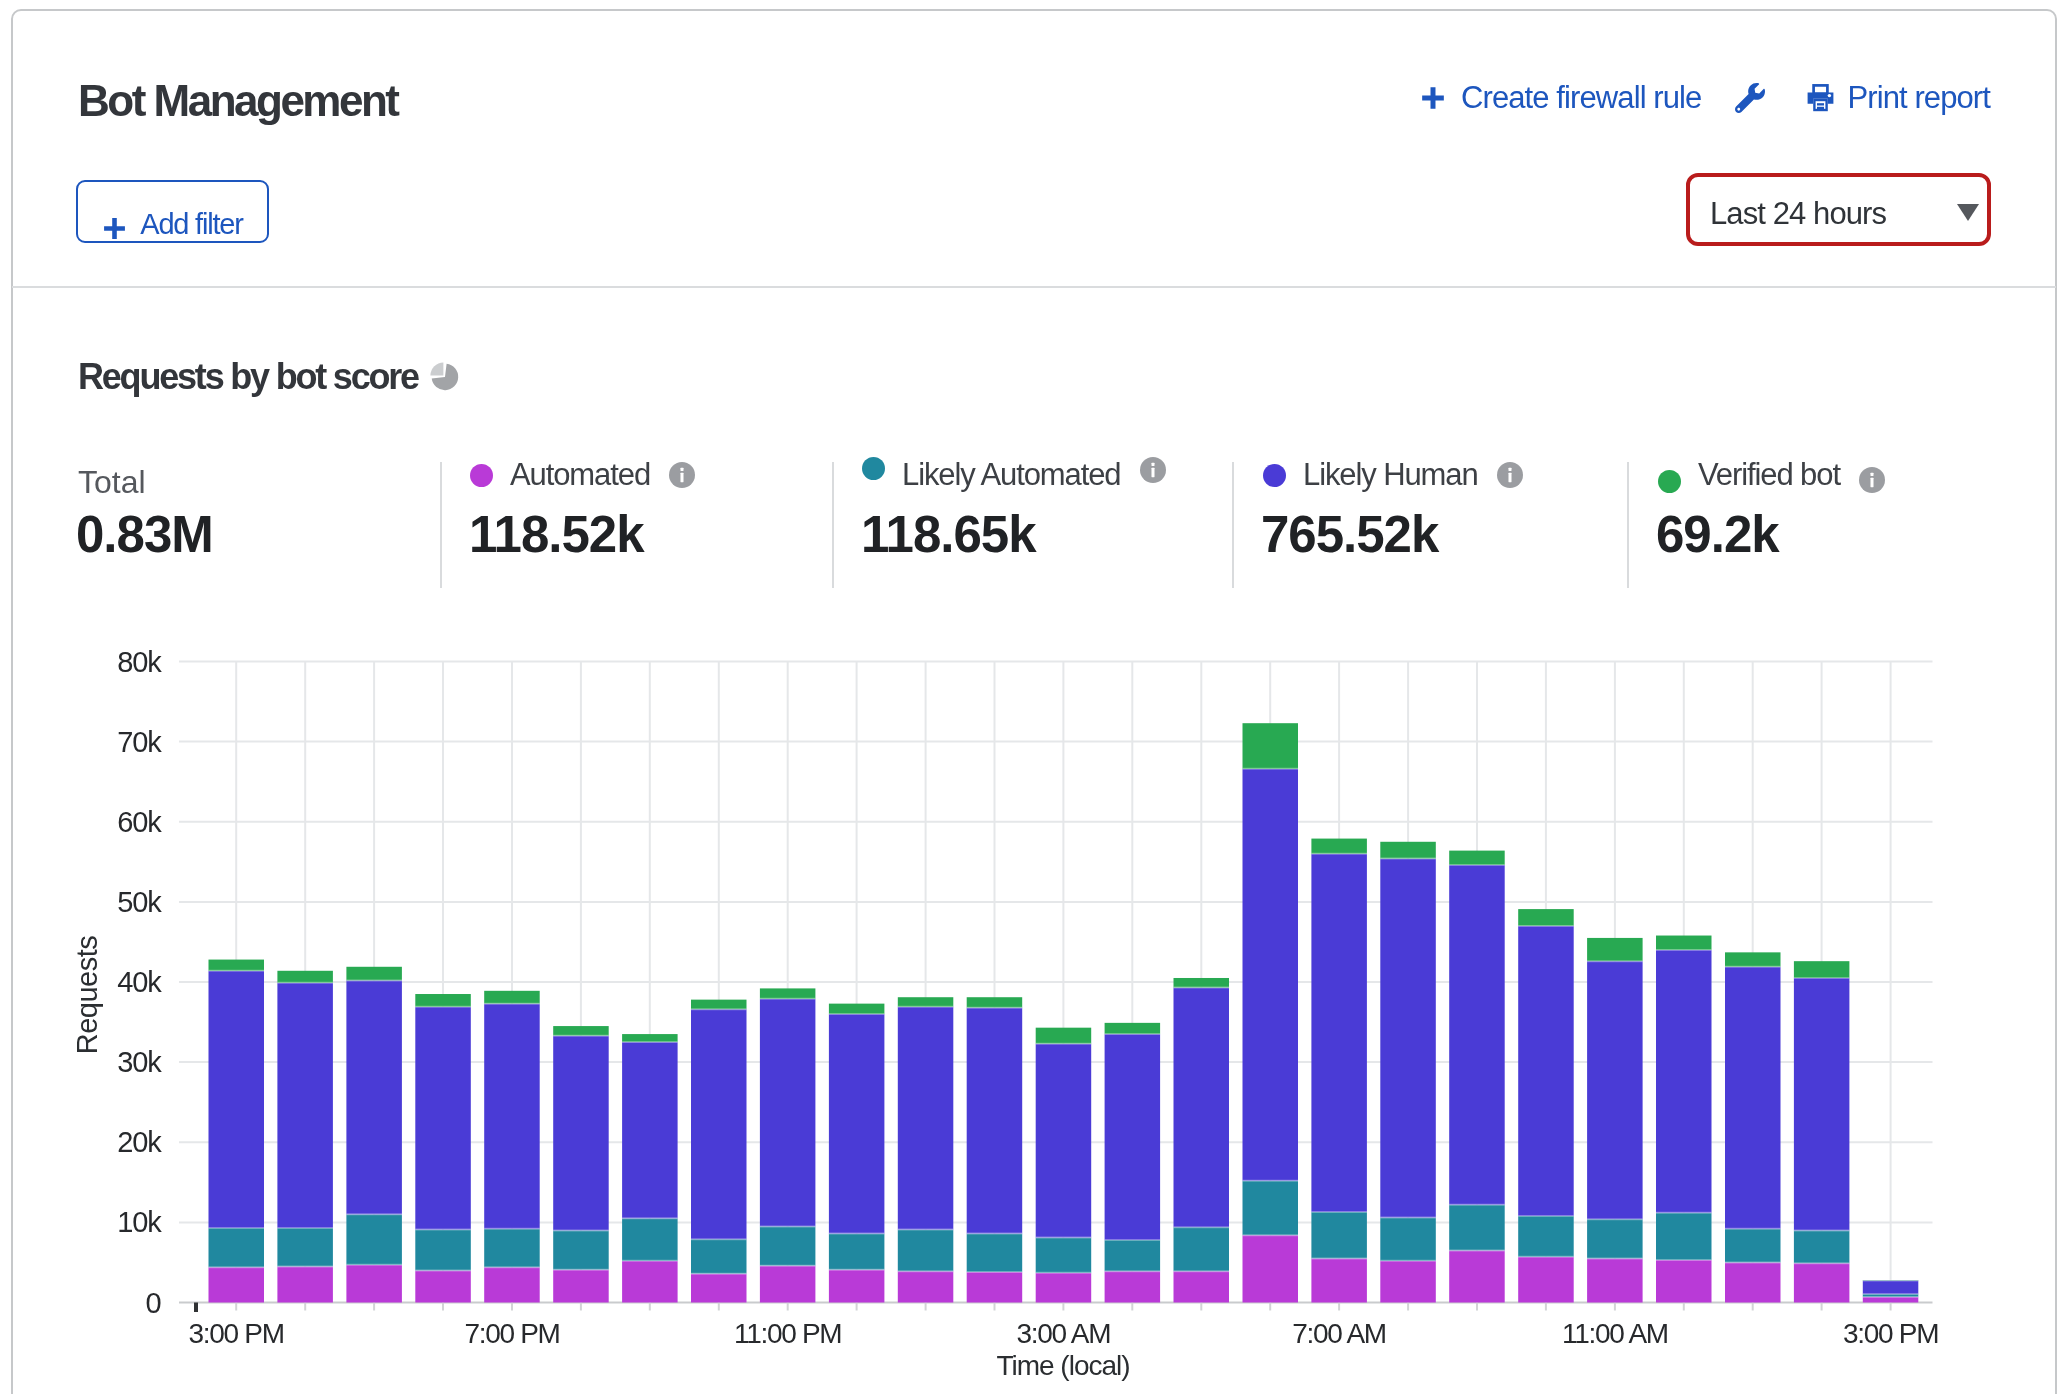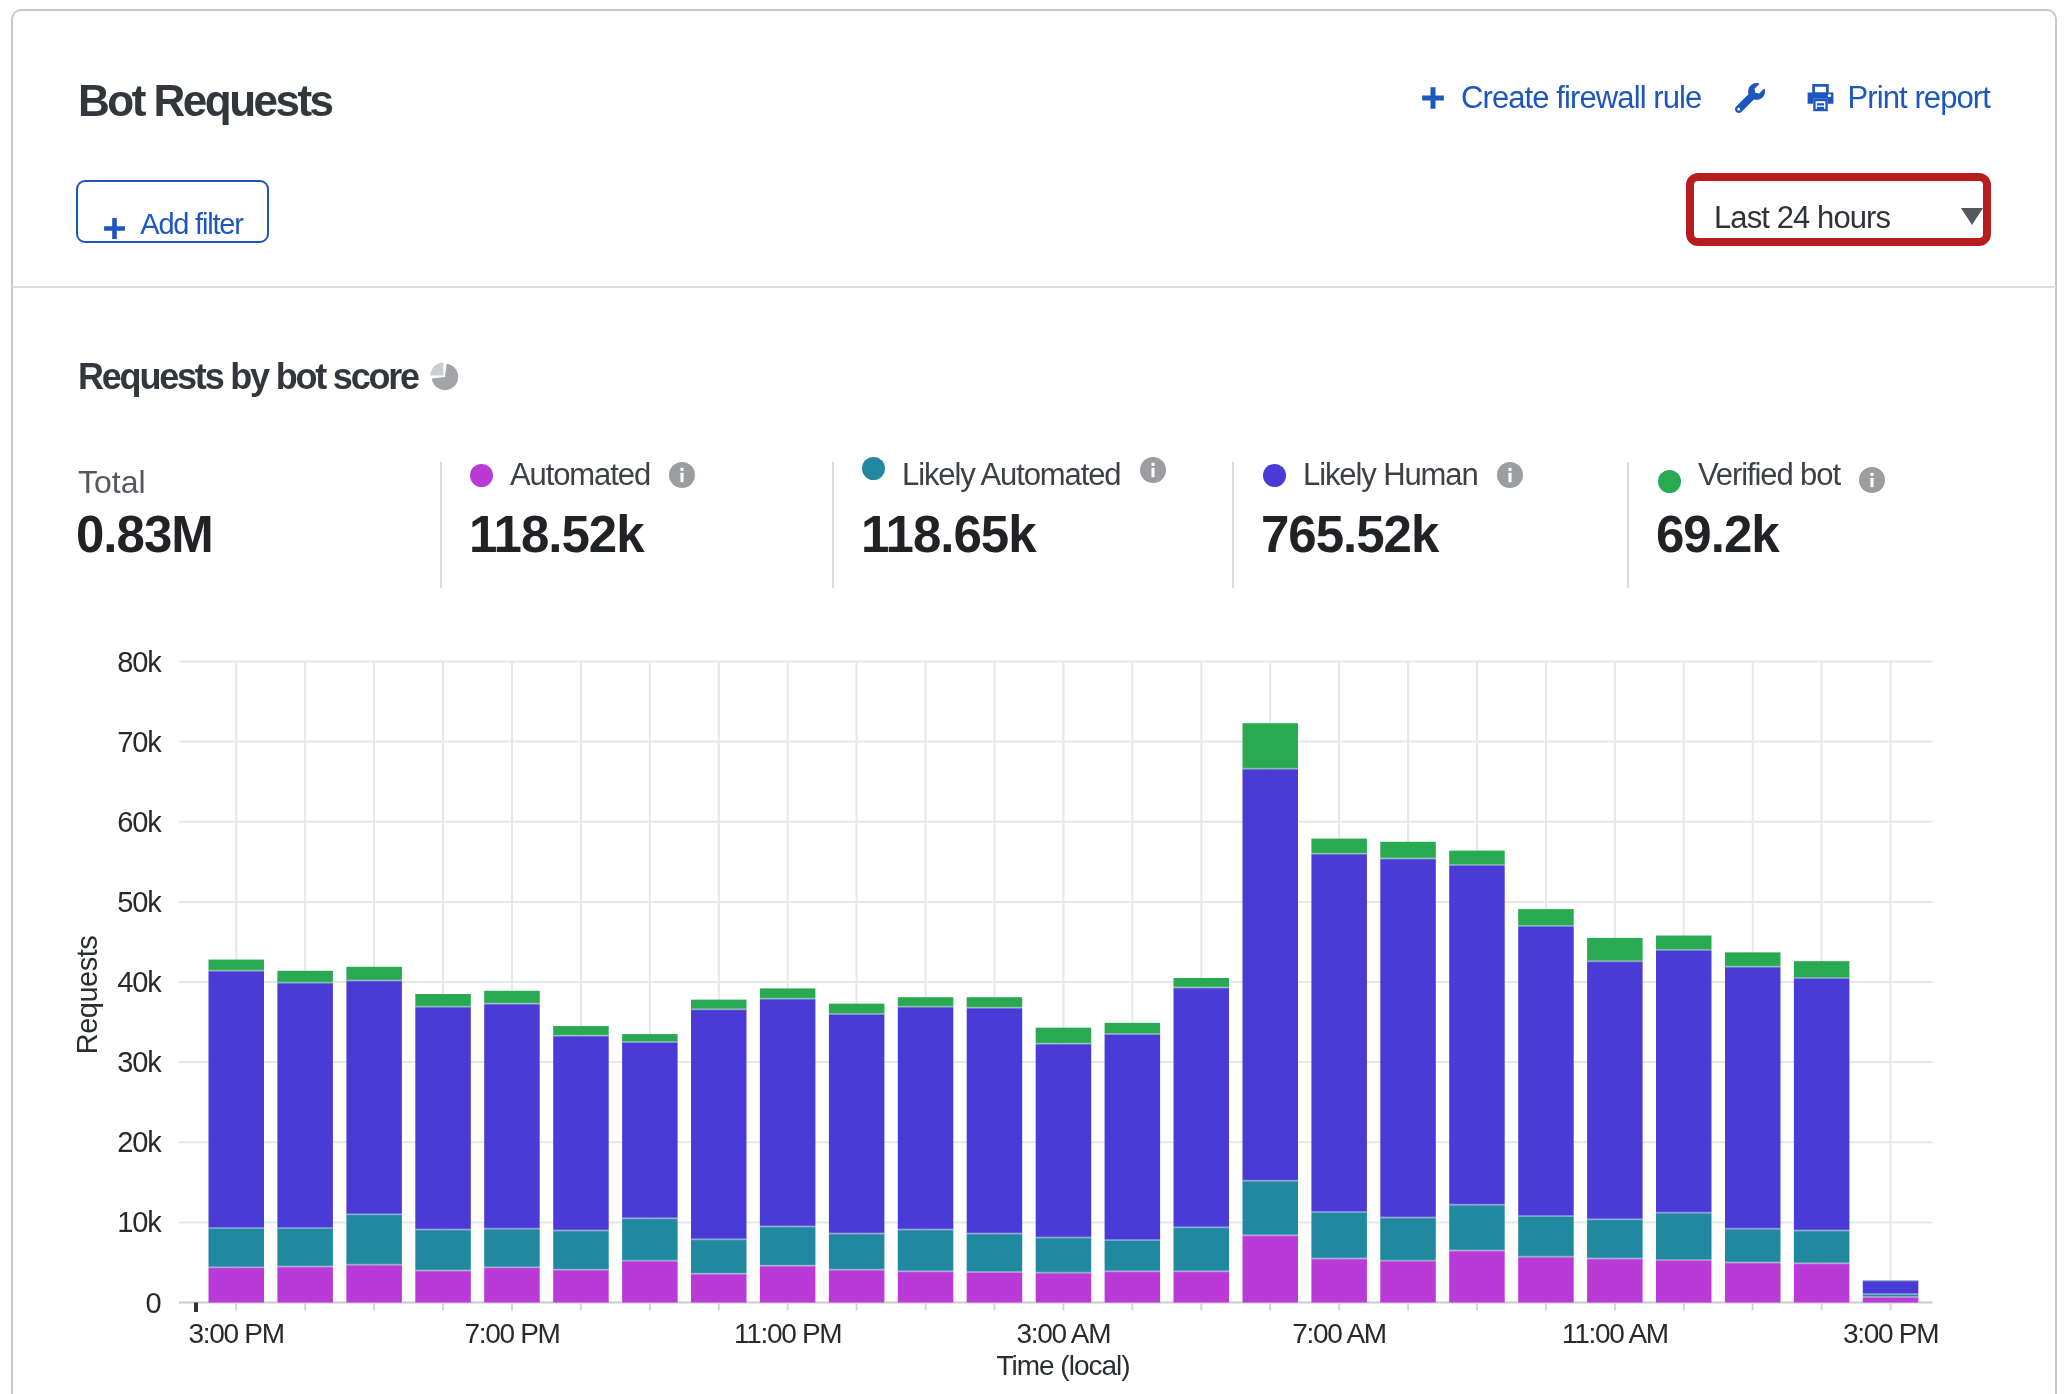--- a/index.html
+++ b/index.html
@@ -1,20 +1,20 @@
 <!DOCTYPE html>
 <html><head><meta charset="utf-8"><style>
 * { margin:0; padding:0; box-sizing:border-box; }
 html,body { width:2070px; height:1394px; background:#fff; font-family:"Liberation Sans", sans-serif; overflow:hidden; }
 .abs { position:absolute; }
 </style></head>
 <body>
 <div class="abs" style="left:11px;top:9px;width:2046px;height:1500px;border:2px solid #c6c8ca;border-radius:10px;background:#fff"></div>
 
-<div class="abs" style="left:78px;top:76px;font-size:44px;font-weight:700;color:#33363b;letter-spacing:-2.5px">Bot Requests</div>
+<div class="abs" style="left:78px;top:76px;font-size:44px;font-weight:700;color:#33363b;letter-spacing:-2.5px">Bot Management</div>
 
 <div class="abs" style="left:0;top:80px;width:1990px;display:flex;justify-content:flex-end;align-items:center;color:#1d56be;font-size:31px;letter-spacing:-0.9px">
   <span style="margin-right:15px">
       <svg width="26" height="26" viewBox="0 0 24 24" style="display:block">
         <path fill="#1d56be" d="M14.3 2h-4.6v7.7H2v4.6h7.7V22h4.6v-7.7H22V9.7h-7.7z"></path>
       </svg>
     </span>
     <span>Create firewall rule</span>
   <span style="margin-left:34px;margin-right:9px">
       <svg width="30" height="30" viewBox="0 0 512 512" style="display:block">
@@ -36,21 +36,21 @@
 
 <div class="abs" style="left:76px;top:180px;width:193px;height:63px;border:2.5px solid #1d56be;border-radius:9px;display:flex;align-items:flex-end;justify-content:center;color:#1d56be;font-size:29px;letter-spacing:-1.2px">
   <span style="margin-right:13px;margin-top:2px">
       <svg width="25" height="25" viewBox="0 0 24 24" style="display:block">
         <path fill="#1d56be" d="M14.2 2h-4.4v7.8H2v4.4h7.8V22h4.4v-7.8H22V9.8h-7.8z"></path>
       </svg>
     </span>
     <span style="margin-top:-2px">Add filter</span>
 </div>
 
-<div class="abs" style="left:1686px;top:173px;width:305px;height:73px;border:8px solid #b91c1c;border-radius:12px;background:#fff">
+<div class="abs" style="left:1686px;top:173px;width:305px;height:73px;border:4px solid #b91c1c;border-radius:12px;background:#fff">
   <div class="abs" style="left:20px;top:19px;font-size:31px;letter-spacing:-0.9px;color:#2f3338">Last 24 hours</div>
   <div class="abs" style="left:267px;top:27px;width:0;height:0;border-left:11px solid transparent;border-right:11px solid transparent;border-top:17px solid #55585d"></div>
 </div>
 
 <div class="abs" style="left:12px;top:286px;width:2044px;height:2px;background:#dadcde"></div>
 
 <div class="abs" style="left:78px;top:356px;font-size:36px;font-weight:700;color:#33363b;letter-spacing:-2.2px">Requests by bot score</div>
 <div class="abs" style="left:430px;top:362px">
     <svg width="30" height="30" viewBox="0 0 30 30" style="display:block">
       <path fill="#a2a4a7" d="M16.6 1.7 A13.3 13.3 0 1 1 1.7 16.6 L15 15 Z"></path>

